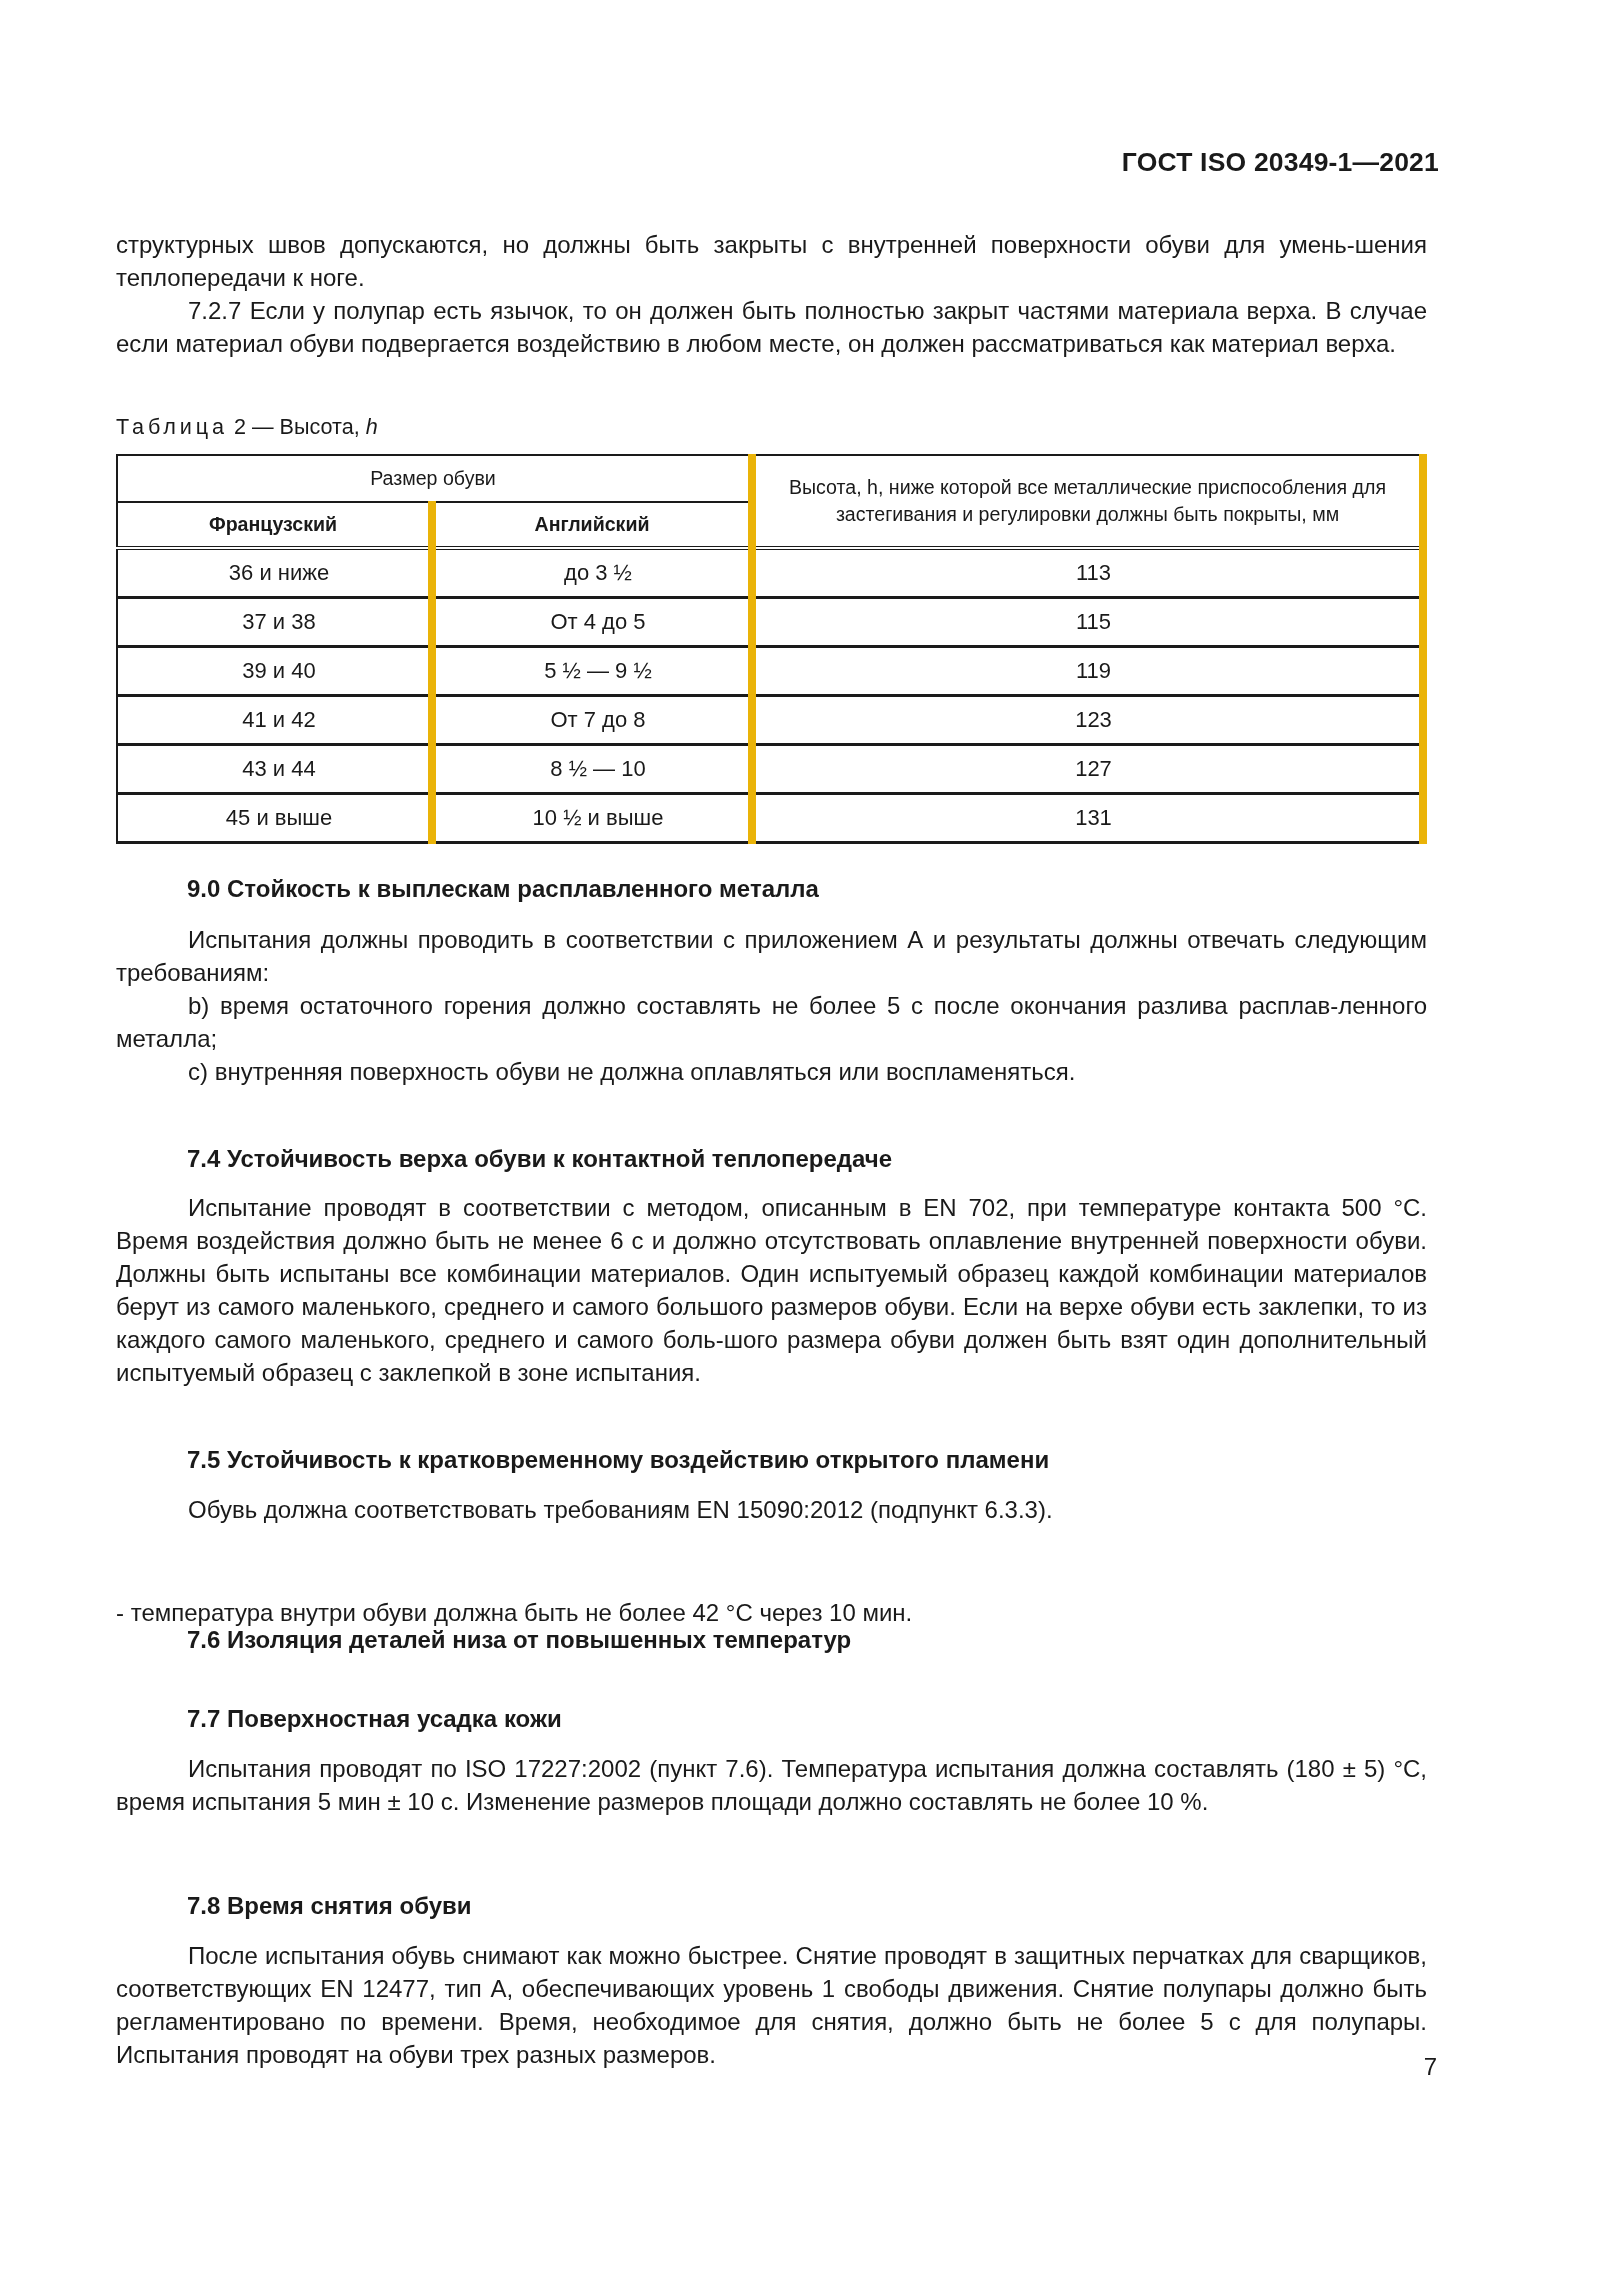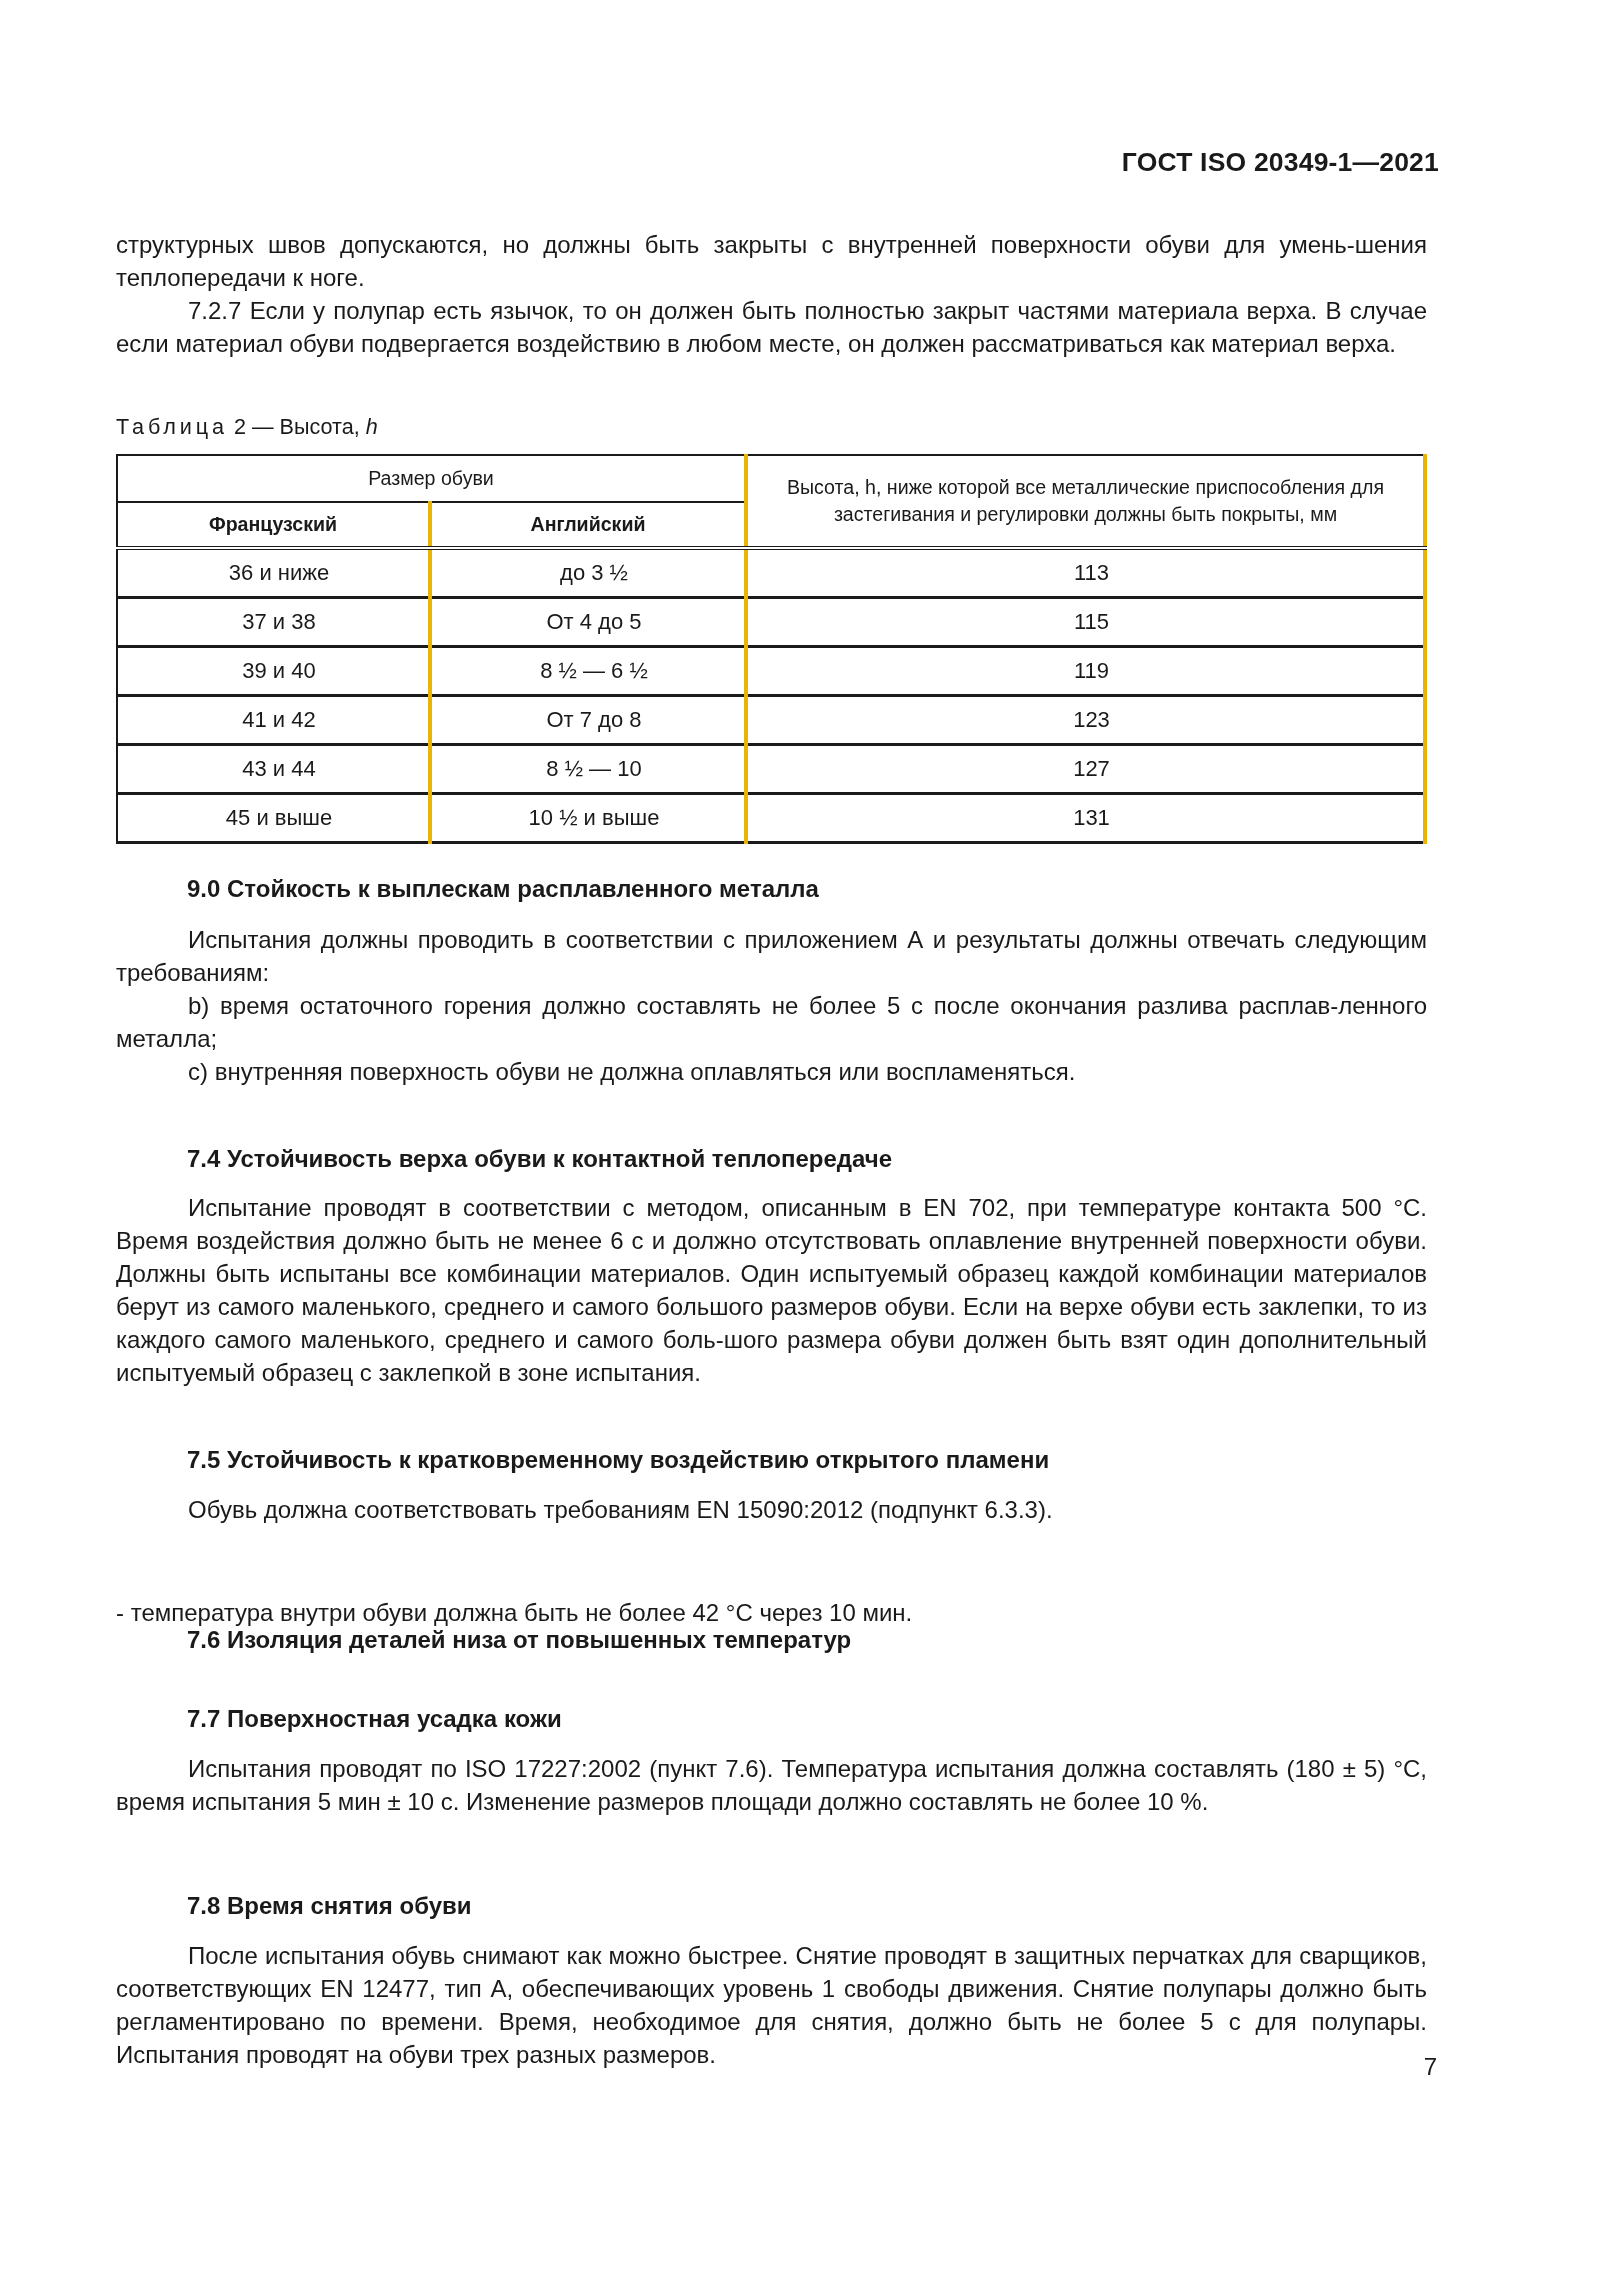--- a/index.html
+++ b/index.html
@@ -7,21 +7,21 @@
          font-family: "Liberation Sans", sans-serif; color: #1a1a1a; }
   .page-header { position: absolute; right: 182px; top: 147px; font-size: 26.5px; font-weight: bold; letter-spacing: 0.2px; }
   .block { position: absolute; left: 116px; width: 1311px; font-size: 24px; line-height: 33px; text-align: justify; }
   .block p { margin: 0; }
   .indent { text-indent: 72px; }
   .heading { position: absolute; left: 187px; font-size: 24px; font-weight: bold; }
   .caption { position: absolute; left: 116px; top: 414px; font-size: 21.6px; }
   .caption .spaced { letter-spacing: 3.9px; }
   .caption .ital { font-style: italic; }
   table.t2 { position: absolute; left: 116px; top: 454px; width: 1311px; border-collapse: collapse; font-size: 22px; }
-  table.t2 td, table.t2 th { font-weight: normal; text-align: center; vertical-align: middle; border-left: 2px solid #1a1a1a; border-right: 4px solid #eab308; padding: 0; }
+  table.t2 td, table.t2 th { font-weight: normal; text-align: center; vertical-align: middle; border-left: 2px solid #1a1a1a; border-right: 8px solid #eab308; padding: 0; }
   table.t2 thead th { font-size: 19.6px; }
   table.t2 .top th { border-top: 2.9px solid #1a1a1a; height: 45px; }
   table.t2 .sub th { border-top: 2.9px solid #1a1a1a; height: 43px; border-bottom: 4.9px double #1a1a1a; font-weight: bold; }
   table.t2 .hcol { border-bottom: 4.9px double #1a1a1a; line-height: 27.4px; }
   table.t2 tbody td { height: 46px; border-bottom: 3.9px solid #1a1a1a; padding-left: 12px; }
   table.t2 tbody tr:last-child td { border-bottom: 3.9px solid #1a1a1a; }
   .c1 { width: 310px; } .c2 { width: 312px; }
   .list-item { padding-left: 72px; }
   .page-num { position: absolute; right: 184px; top: 2053px; font-size: 24px; }
 </style>
@@ -59,21 +59,21 @@
       <td>до 3 ½</td>
       <td>113</td>
     </tr>
     <tr>
       <td>37 и 38</td>
       <td>От 4 до 5</td>
       <td>115</td>
     </tr>
     <tr>
       <td>39 и 40</td>
-      <td>8 ½ — 6 ½</td>
+      <td>5 ½ — 9 ½</td>
       <td>119</td>
     </tr>
     <tr>
       <td>41 и 42</td>
       <td>От 7 до 8</td>
       <td>123</td>
     </tr>
     <tr>
       <td>43 и 44</td>
       <td>8 ½ — 10</td>

